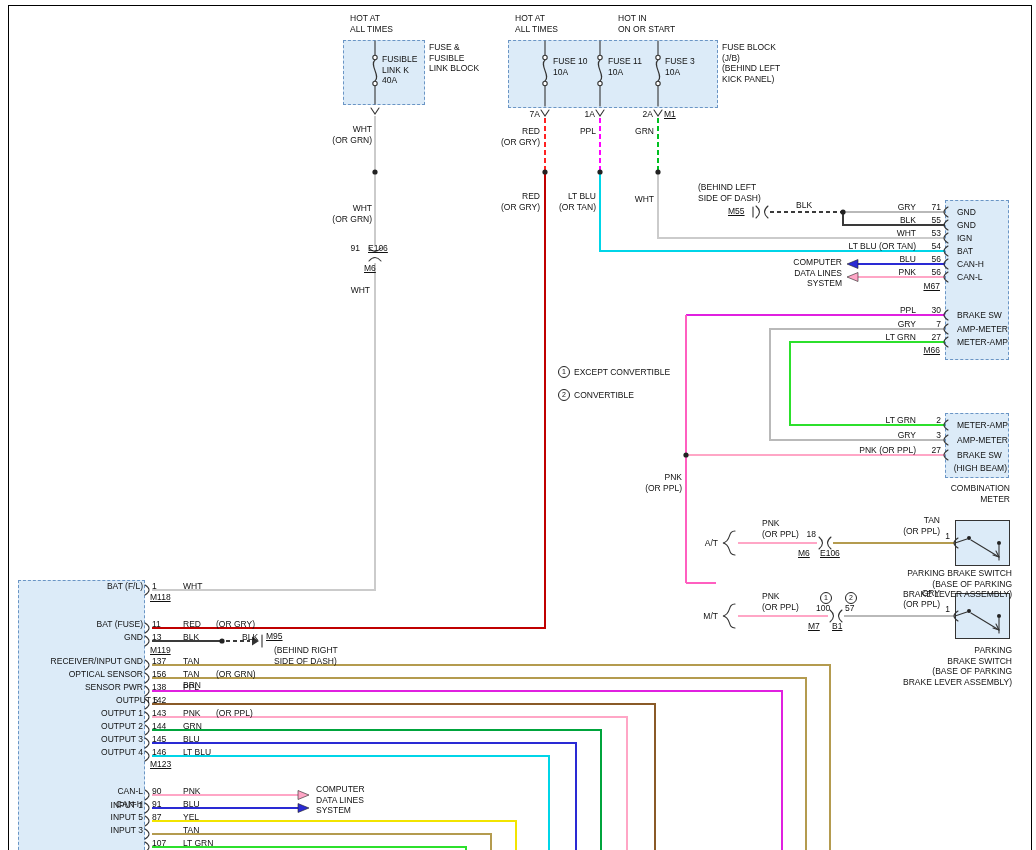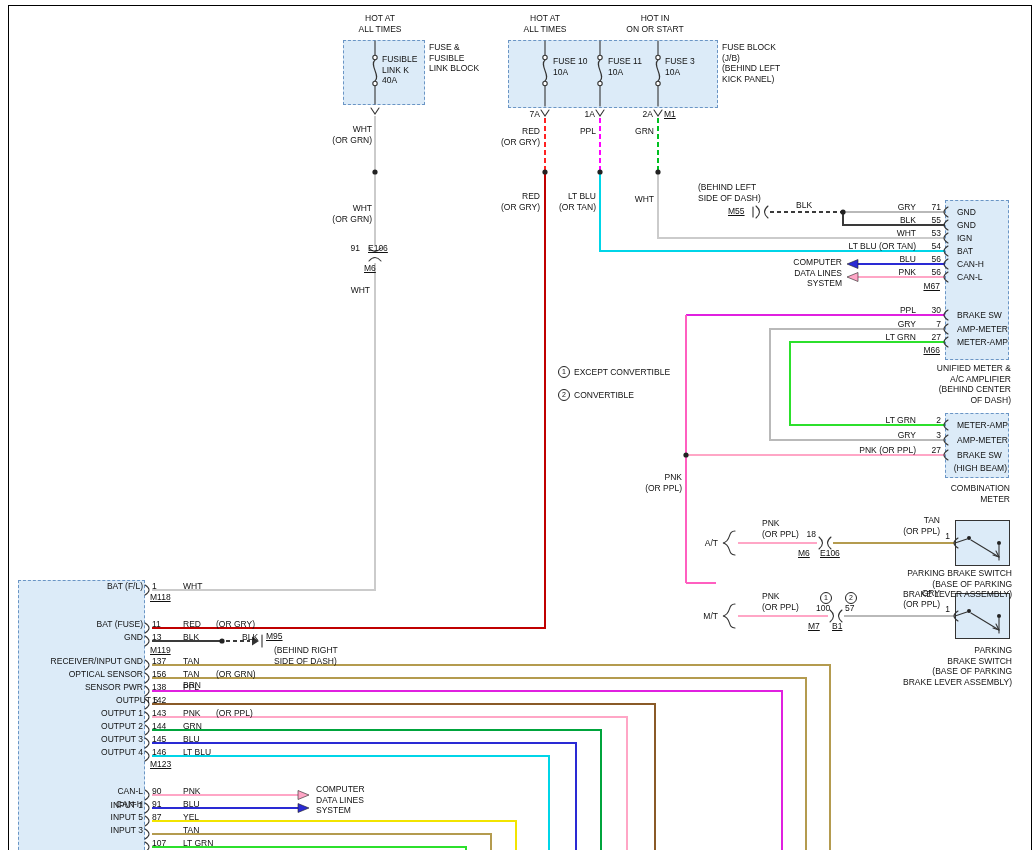--- a/index.html
+++ b/index.html
@@ -3,21 +3,21 @@
 <meta charset="utf-8">
 <style>
   html,body{margin:0;padding:0;background:#fff;}
   .page{position:relative;width:1036px;height:850px;overflow:hidden;background:#fff;
         font-family:"Liberation Sans",sans-serif;color:#111;}
   .frame{position:absolute;left:8px;top:5px;width:1022px;height:860px;border:1.5px solid #000;}
   .box{position:absolute;box-sizing:border-box;background:#dcebf8;border:1.5px dashed #6a95c5;}
   .sbox{position:absolute;box-sizing:border-box;background:#dcebf8;border:1.3px solid #333;}
   .lb{position:absolute;font-size:8.5px;line-height:10.5px;color:#111;white-space:pre;}
   .r{text-align:right;}
-  .c{text-align:center;}
+  .c{text-align:left;}
   .u{text-decoration:underline;text-underline-offset:1px;}
   .circ{position:absolute;width:10px;height:10px;border:1px solid #222;border-radius:50%;
         font-size:7px;line-height:10px;text-align:center;color:#111;background:#fff;}
   svg.wires{position:absolute;left:0;top:0;}
   .w{fill:none;stroke-width:2;}
   .sym{stroke:#333;stroke-width:1.1;fill:none;stroke-linecap:round;}
   .symc{stroke:#333;stroke-width:1.1;fill:#fff;}
   .dotc{fill:#222;stroke:none;}
   .arw{stroke:#222;stroke-width:0.6;}
   .gnd{fill:#333;stroke:none;}
@@ -238,24 +238,20 @@
   <span class="lb" style="left:957px;top:259px">CAN-H</span>
   <span class="lb" style="left:957px;top:272px">CAN-L</span>
   <span class="lb" style="left:957px;top:310px">BRAKE SW</span>
   <span class="lb" style="left:957px;top:324px">AMP-METER</span>
   <span class="lb" style="left:957px;top:337px">METER-AMP</span>
   <span class="lb r u" style="left:900px;top:281px;width:40px">M67</span>
   <span class="lb r u" style="left:900px;top:345px;width:40px">M66</span>
   <span class="lb r" style="left:780px;top:257px;width:62px">COMPUTER
 DATA LINES
 SYSTEM</span>
-  <span class="lb r" style="left:905px;top:363px;width:106px">UNIFIED METER &amp;
-A/C AMPLIFIER
-(BEHIND CENTER
-OF DASH)</span>
 
   <span class="circ" style="left:558px;top:366px">1</span>
   <span class="lb" style="left:574px;top:367px">EXCEPT CONVERTIBLE</span>
   <span class="circ" style="left:558px;top:389px">2</span>
   <span class="lb" style="left:574px;top:390px">CONVERTIBLE</span>
 
   <span class="lb r" style="left:820px;top:415px;width:96px">LT GRN</span>
   <span class="lb r" style="left:820px;top:430px;width:96px">GRY</span>
   <span class="lb r" style="left:820px;top:445px;width:96px">PNK (OR PPL)</span>
   <span class="lb r" style="left:918px;top:415px;width:23px">2</span>

